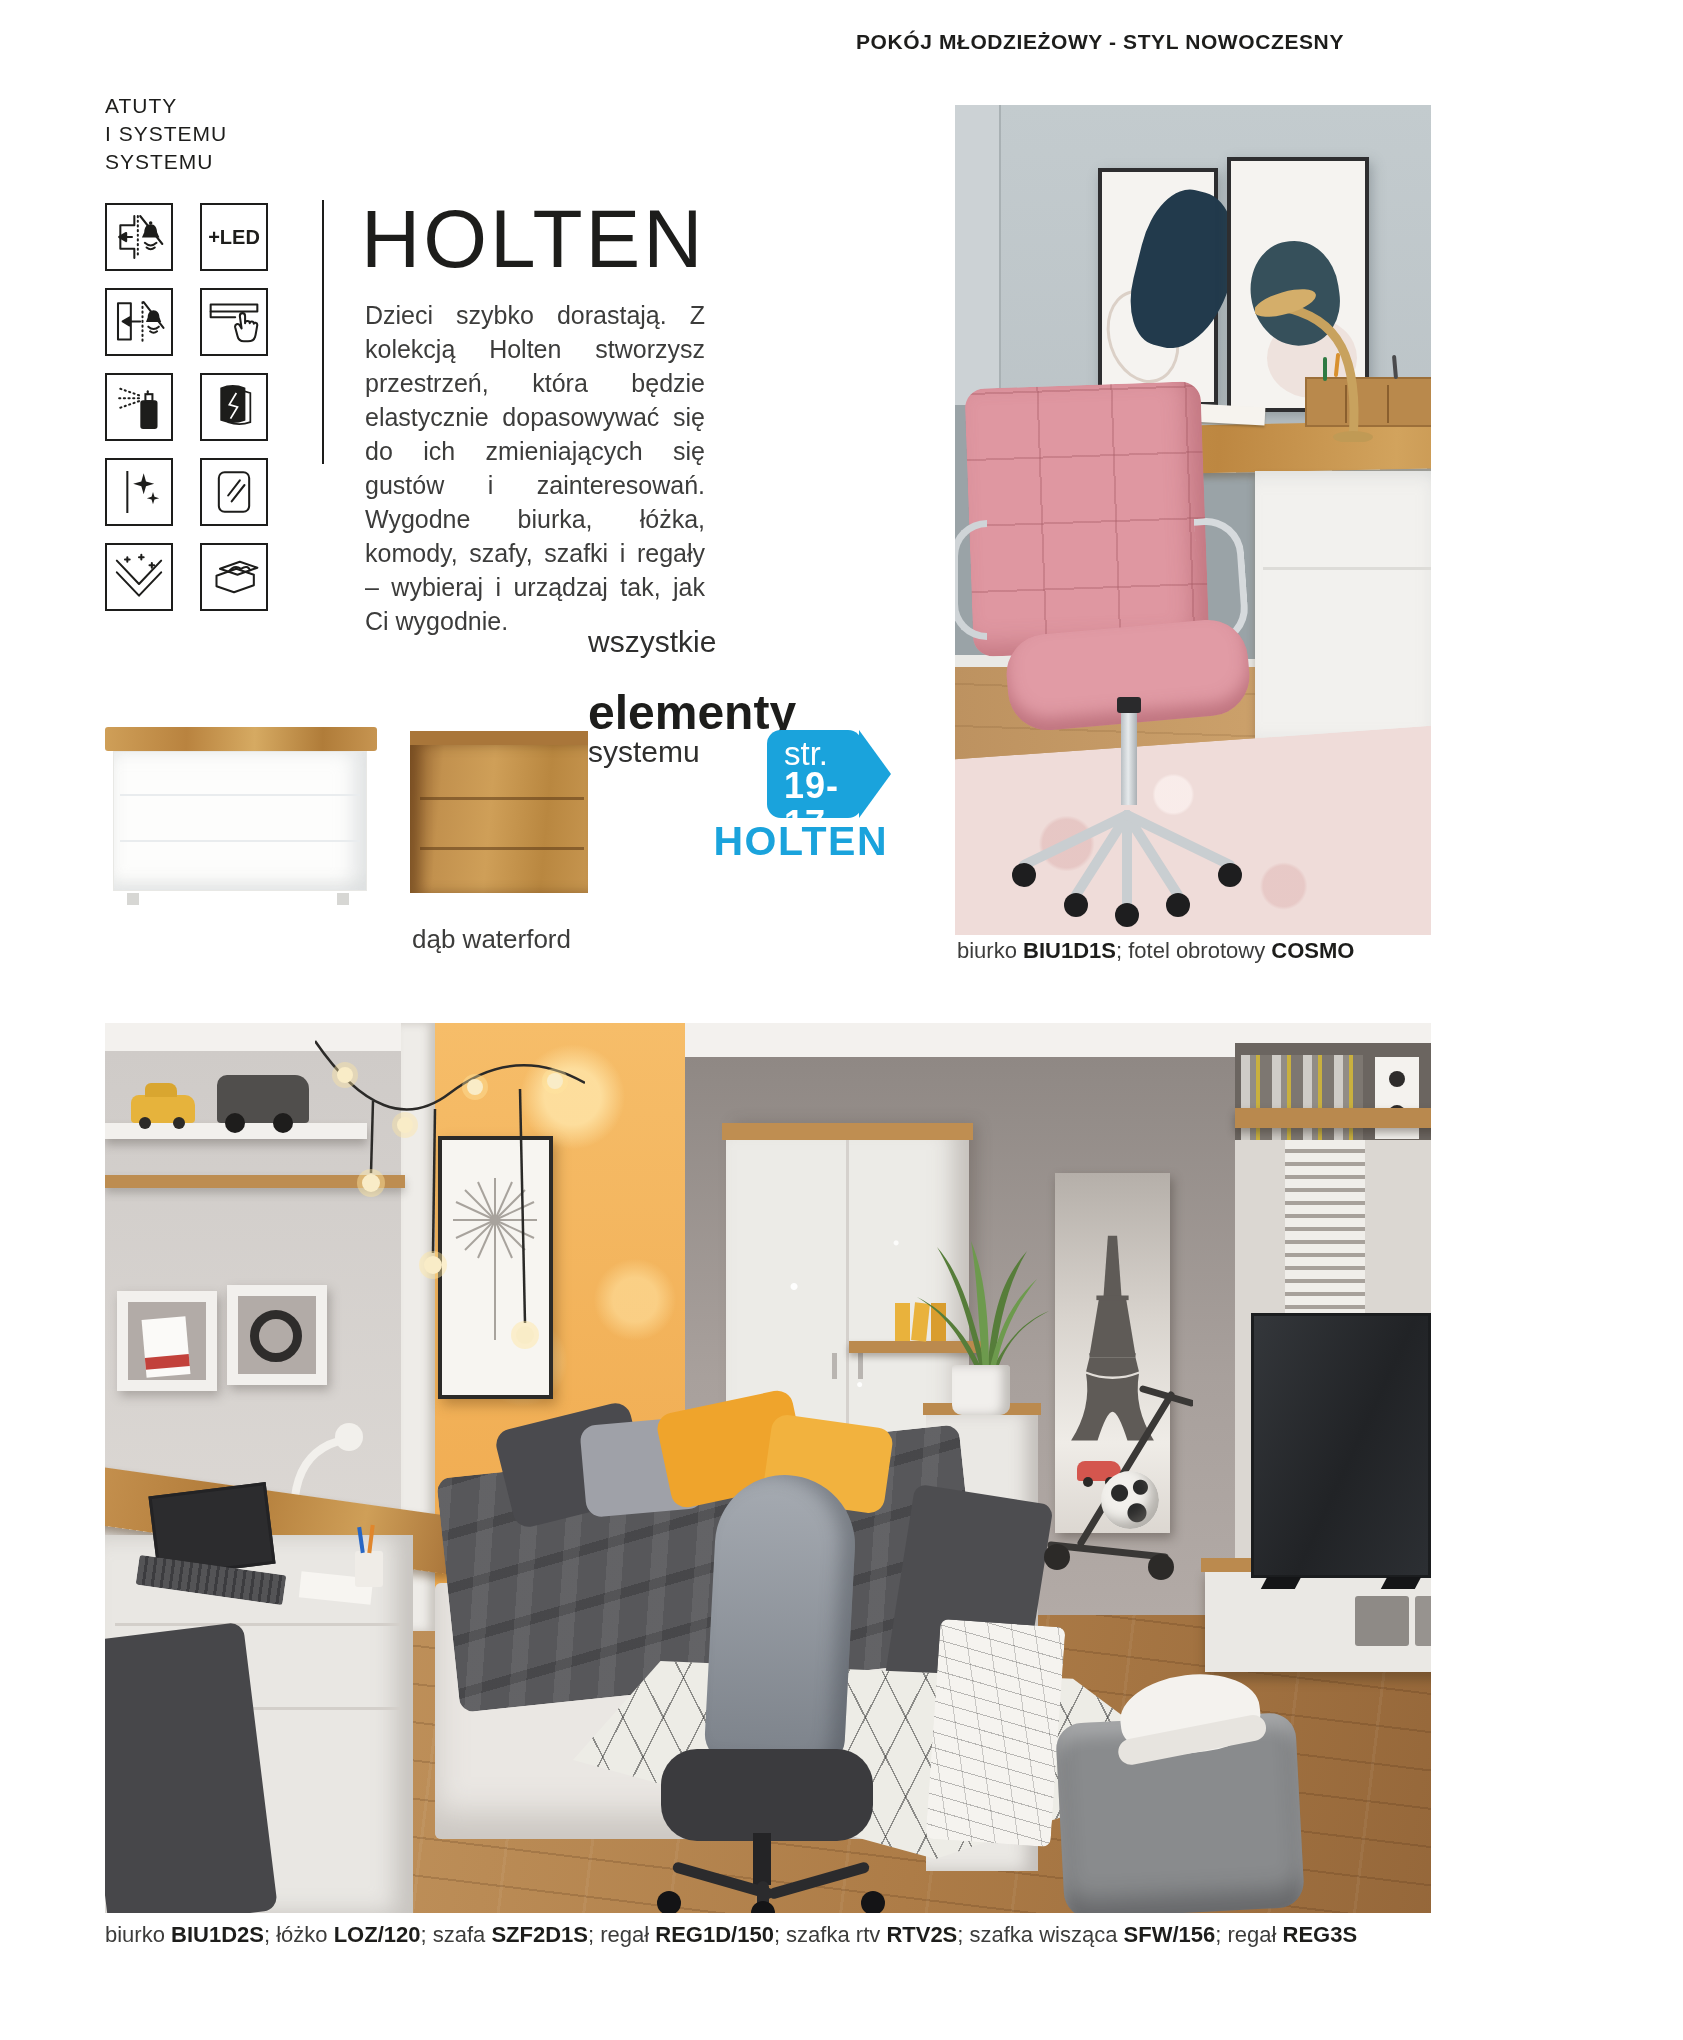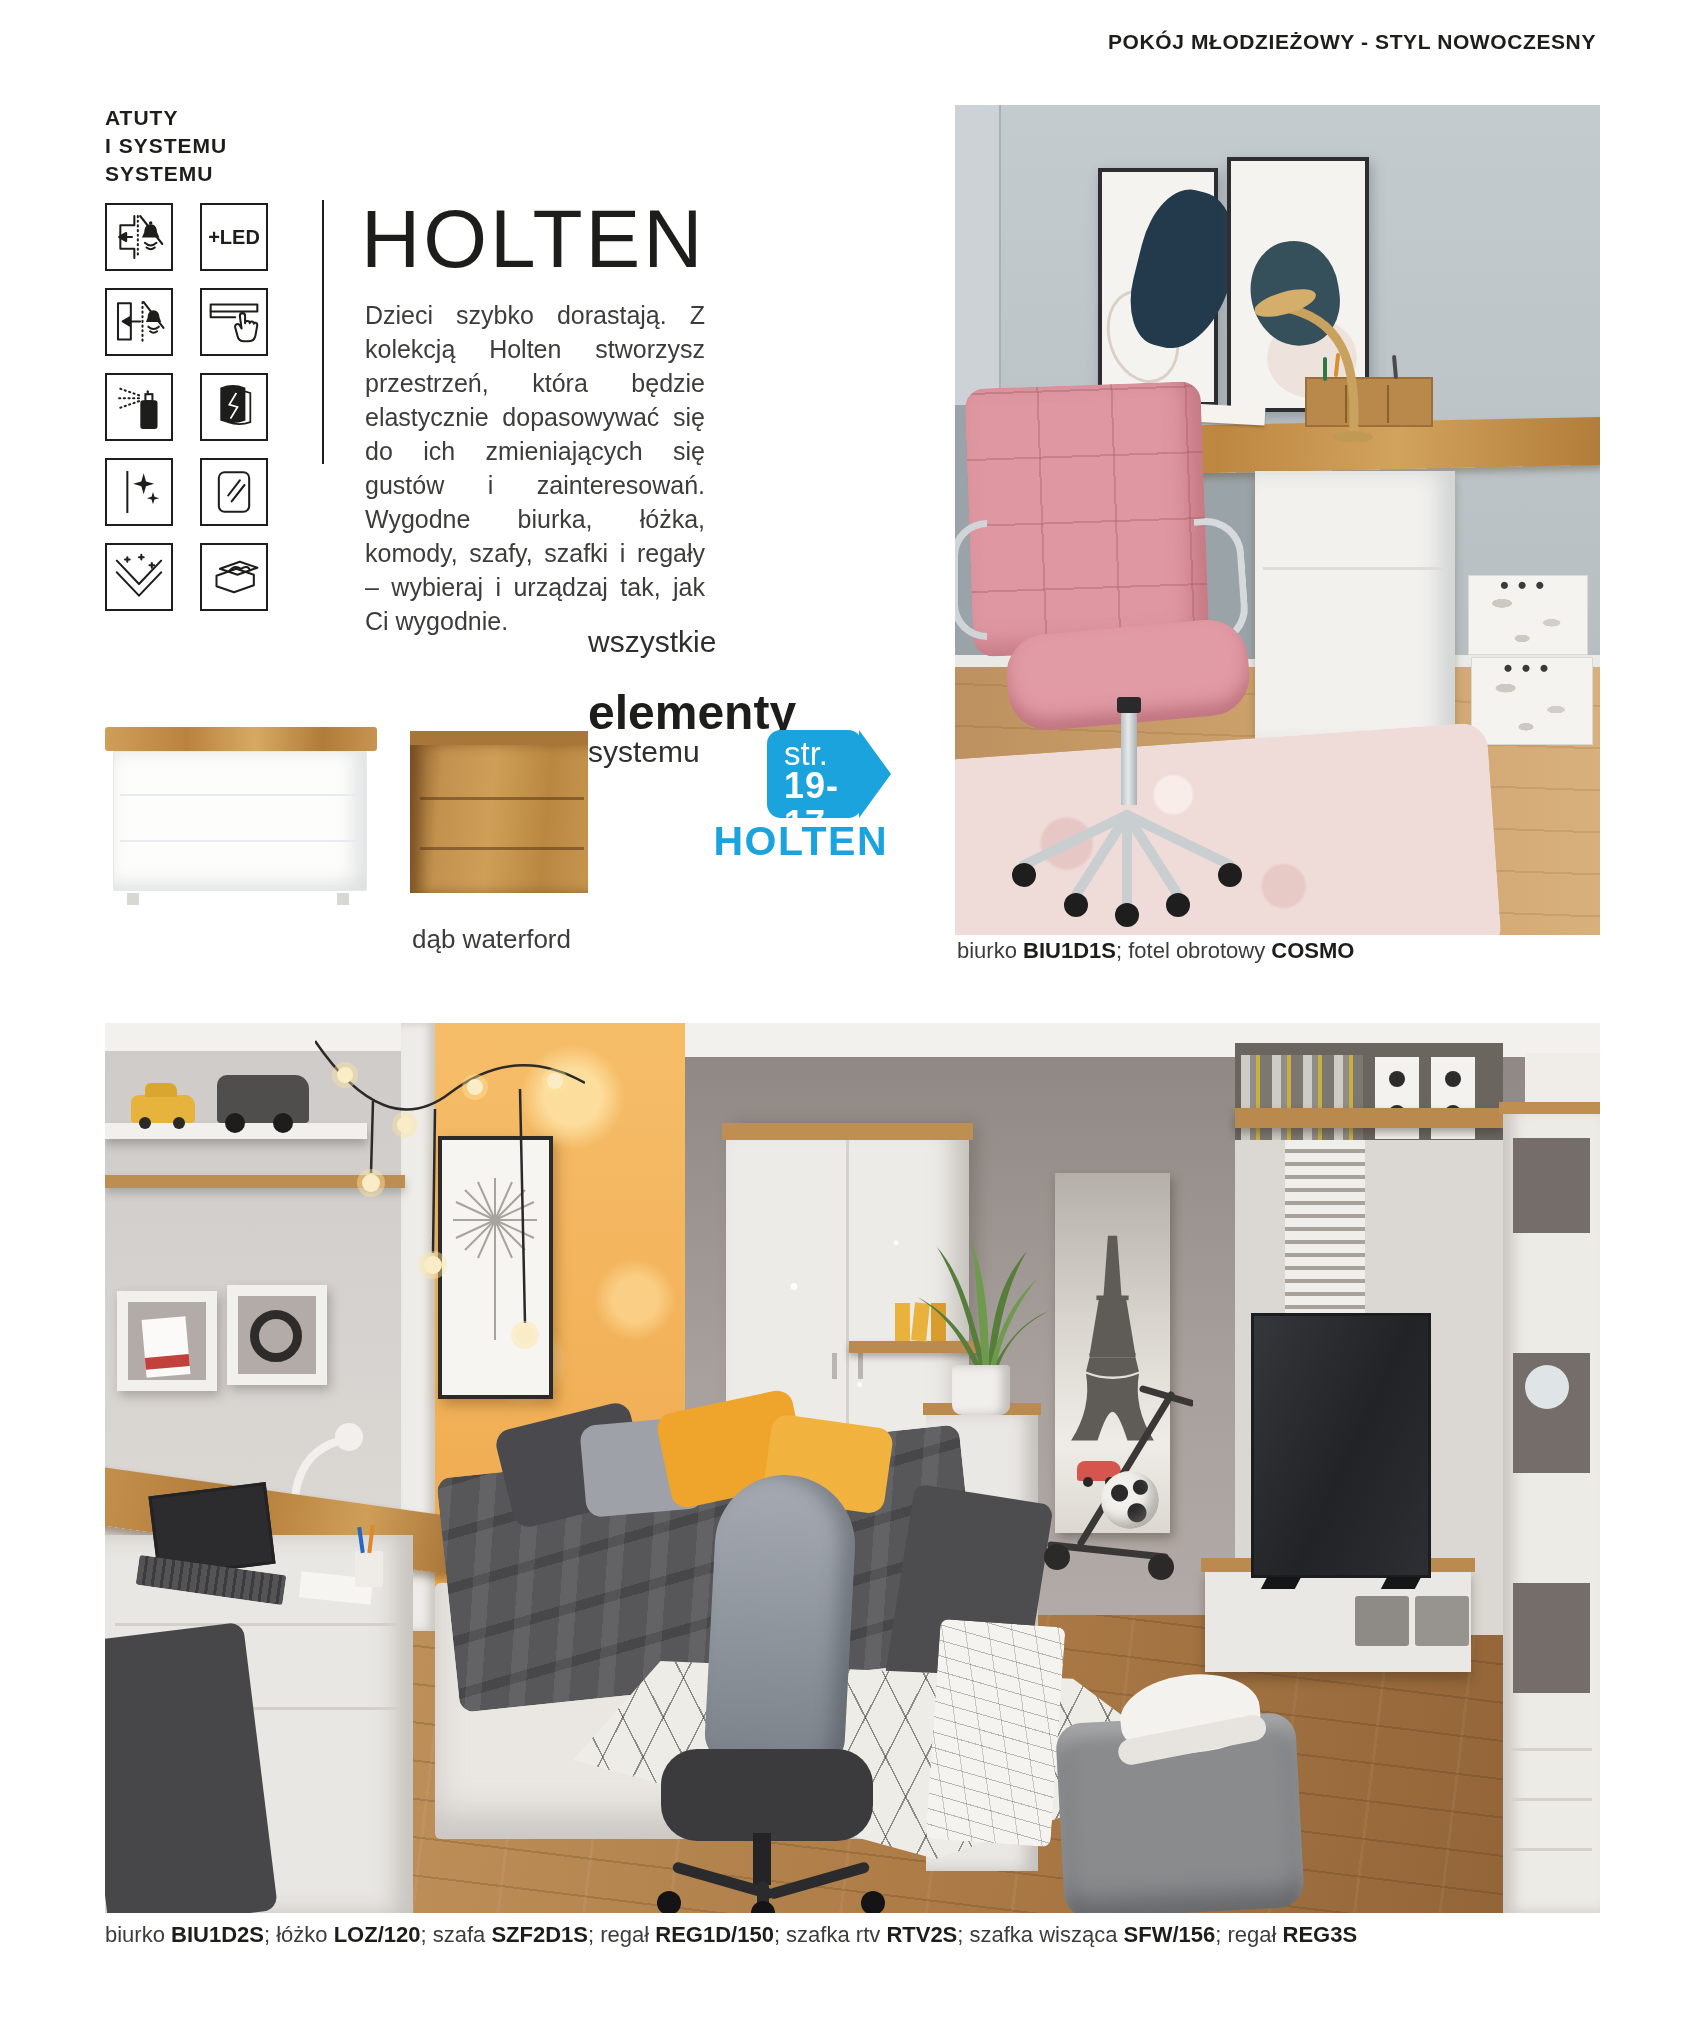--- a/index.html
+++ b/index.html
@@ -1,27 +1,27 @@
 <!DOCTYPE html>
 <html style="--accent: #1aa3dc;"><head>
 <meta charset="utf-8">
 <style>
   :root{ --accent:#1aa3dc; --ink:#1d1d1b; --body:#3c3c3b; }
   *{margin:0;padding:0;box-sizing:border-box;}
   html,body{background:#ffffff;}
-  .page{position:relative;width:1683px;height:2040px;background:#fff;overflow:hidden;
+  .page{position:relative;width:1431px;height:2040px;background:#fff;overflow:hidden;
         font-family:"Liberation Sans", sans-serif;color:var(--ink);}
   .abs{position:absolute;}
 
   
   .hdr{position:absolute;top:30px;right:87px;font-size:21px;font-weight:bold;
        letter-spacing:.6px;color:var(--ink);}
 
   
-  .feat-head{position:absolute;left:105px;top:104px;font-size:21px;font-weight:bold;
+  .feat-head{position:absolute;left:105px;top:92px;font-size:21px;font-weight:normal;
              letter-spacing:1px;line-height:28px;color:var(--ink);}
   .ficons{position:absolute;left:105px;top:203px;width:170px;height:412px;}
   .ftile{position:absolute;width:68px;height:68px;border:2px solid var(--ink);
          background:#fff;display:flex;align-items:center;justify-content:center;}
   .ftile svg{width:56px;height:56px;}
   .ledlabel{font-size:20px;font-weight:bold;letter-spacing:0;color:var(--ink);}
   .vdivider{position:absolute;left:322px;top:200px;width:2px;height:264px;background:var(--ink);}
 
   
   .title{position:absolute;left:361px;top:196px;font-size:82px;font-weight:200;

